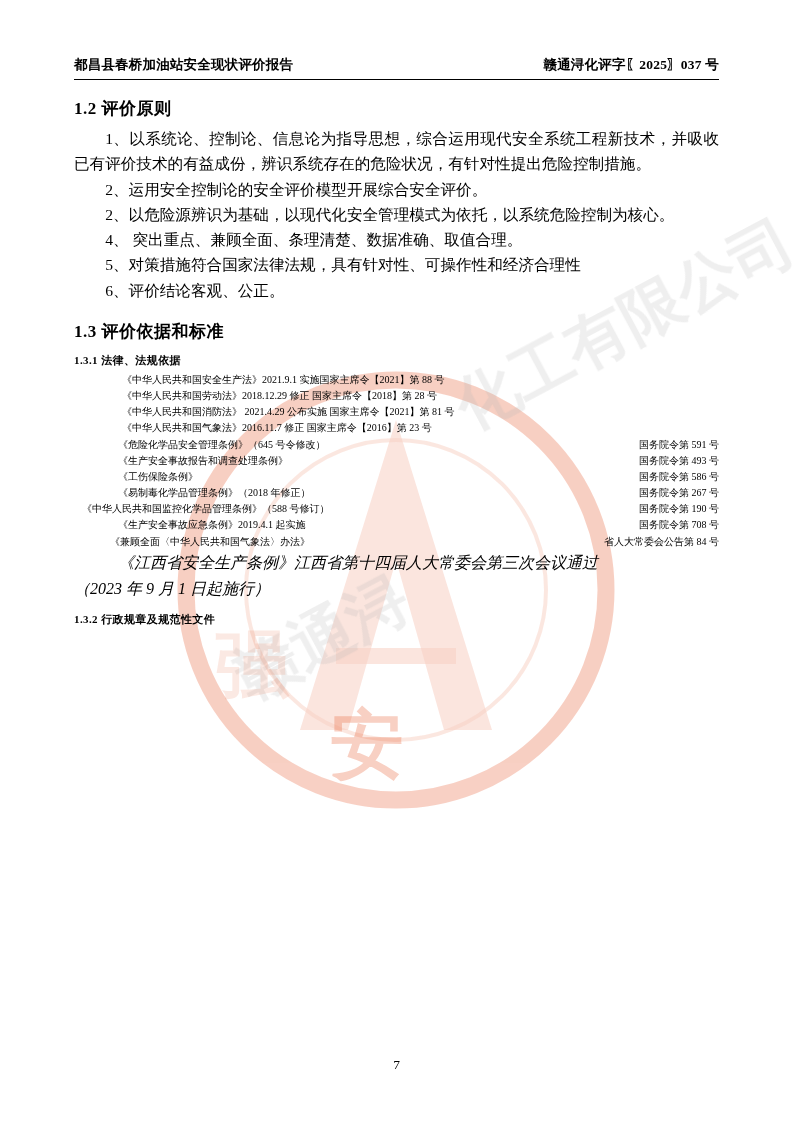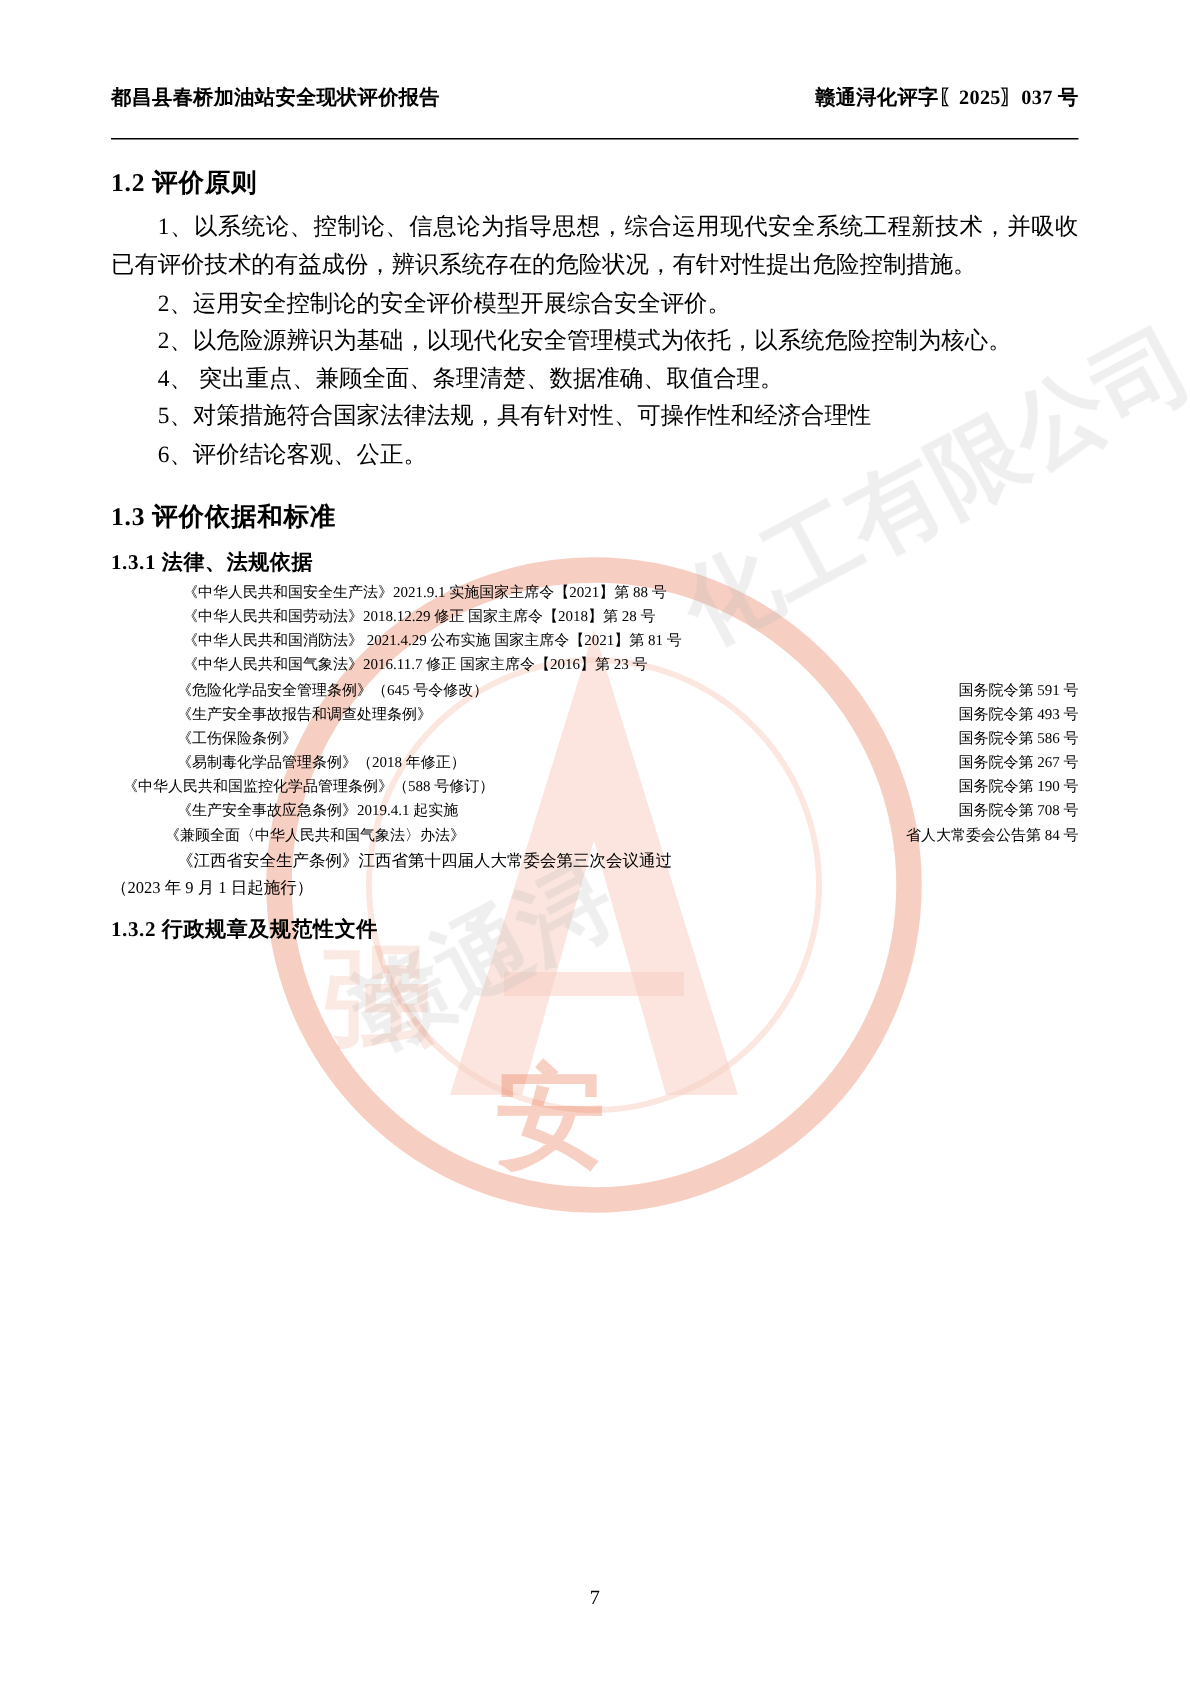--- a/index.html
+++ b/index.html
@@ -38,35 +38,35 @@
     padding: 56px 74px 0 74px;
     box-sizing: border-box;
   }
 
   .header {
     display: flex;
     justify-content: space-between;
     align-items: baseline;
     font-size: 13.5px;
     font-weight: bold;
-    padding-bottom: 18px;
+    padding-bottom: 5px;
     border-bottom: 1.2px solid #000;
     letter-spacing: 0.2px;
   }
   .header .left { white-space: nowrap; }
   .header .right { white-space: nowrap; margin-left: 42px; }
 
   h2.sec {
     font-size: 17px;
     font-weight: bold;
     margin: 17px 0 6px 0;
     letter-spacing: 0.5px;
   }
   h3.subsec {
-    font-size: 14px;
+    font-size: 11px;
     font-weight: bold;
     margin: 10px 0 4px 0;
     letter-spacing: 0.4px;
   }
 
   p.para {
     font-size: 15.6px;
     line-height: 1.62;
     margin: 0 0 0 0;
     text-align: justify;
@@ -83,23 +83,24 @@
     white-space: nowrap;
   }
   .ref-line .name { padding-left: 0; }
   .ref-line.pad-1 { padding-left: 48px; }
   .ref-line.pad-2 { padding-left: 44px; }
   .ref-line.pad-3 { padding-left: 36px; }
   .ref-line.pad-5 { padding-left: 8px; }
   .ref-line .code { text-align: right; }
 
   .plain-line {
-    font-size: 11px;
+    font-size: 16px;
     line-height: 1.62;
     white-space: nowrap;
+    font-style: italic;
   }
 
   .footer-page {
     position: absolute;
     bottom: 48px;
     left: 0;
     width: 793px;
     text-align: center;
     font-size: 13.5px;
     z-index: 2;

